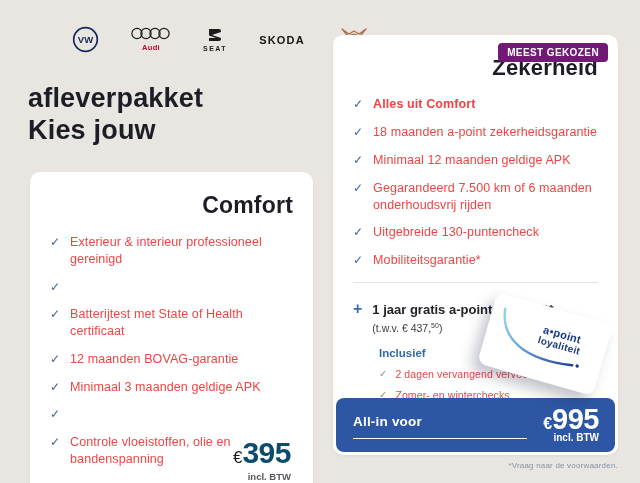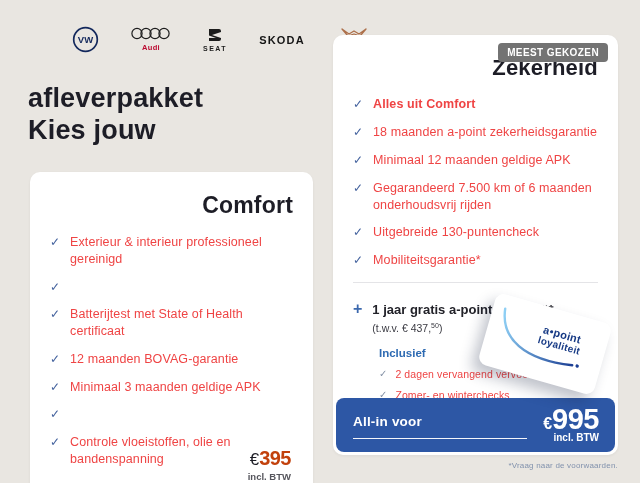--- a/index.html
+++ b/index.html
@@ -38,27 +38,27 @@
 
   ul.checklist { list-style:none; }
   ul.checklist li { display:flex; gap:10px; align-items:flex-start; margin-bottom:11px; }
   .item-text { font-size:12.5px; line-height:1.35; color:#ef4444; letter-spacing:0.1px; }
   .check { color:#46649f; font-size:12px; line-height:1.35; flex:none; }
   .bold { font-weight:700; }
 
   
   .price-block { position:absolute; right:22px; bottom:12px; text-align:right; }
   .price-cur { font-size:17px; font-weight:400; color:#1d1d26; }
-  .price-amt { font-size:20px; font-weight:600; color:#c2410c; letter-spacing:-0.5px; }
+  .price-amt { font-size:30px; font-weight:600; color:#0c4a6e; letter-spacing:-0.5px; }
   .price-note { font-size:9.5px; font-weight:600; color:#55555c; margin-top:1px; }
 
   
   .badge {
     position:absolute; top:8px; right:10px;
-    background:#737373; color:#fff;
+    background:#701a75; color:#fff;
     font-size:10px; font-weight:800; letter-spacing:0.4px;
     padding:4px 9px; border-radius:4px;
   }
   .divider { height:1px; background:#e4e4e7; margin:13px 0 17px; }
   .bonus-row { display:flex; gap:10px; align-items:baseline; }
   .plus { color:#3c69ae; font-size:16px; font-weight:700; flex:none; }
   .bonus-label { font-size:13px; font-weight:700; color:#222229; }
   .bonus-value { font-size:10.5px; color:#3a3a42; white-space:nowrap; }
   .bonus-value sup { font-size:7px; }
 

